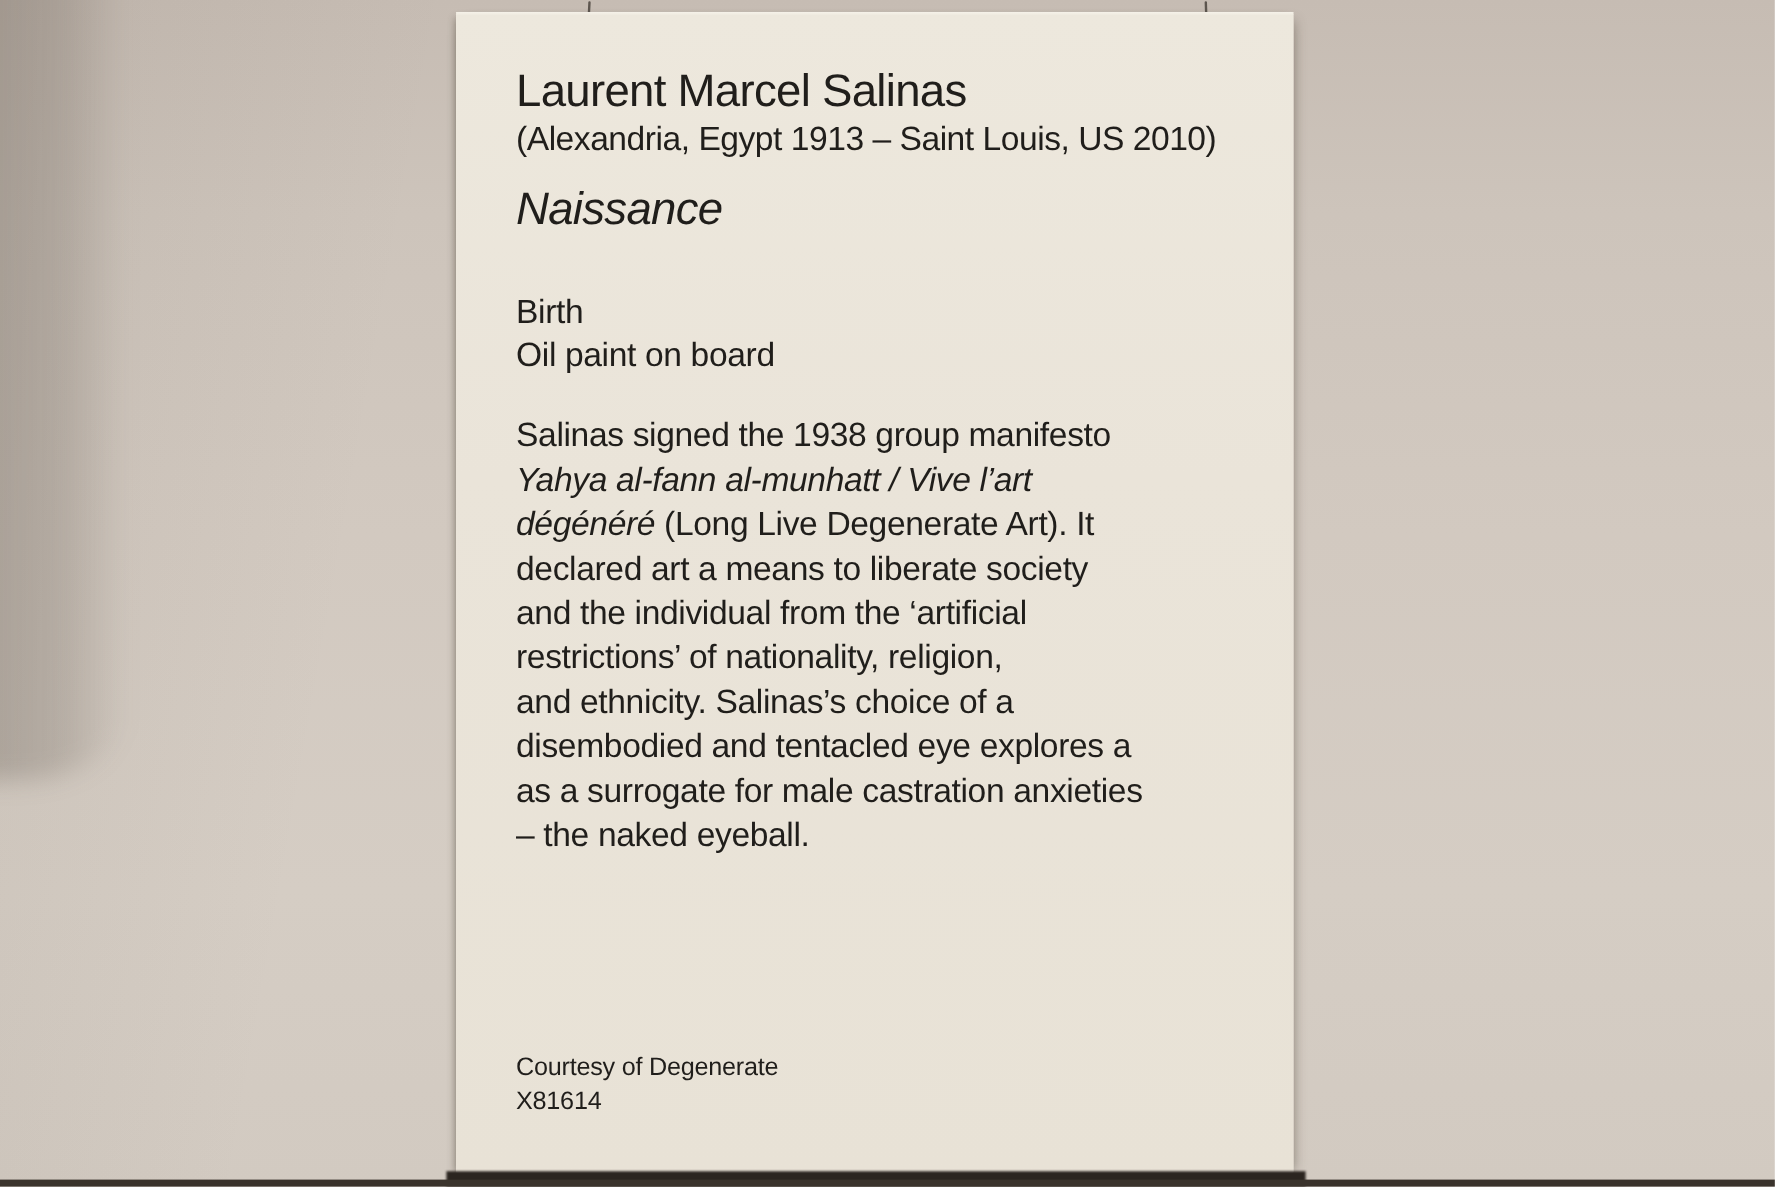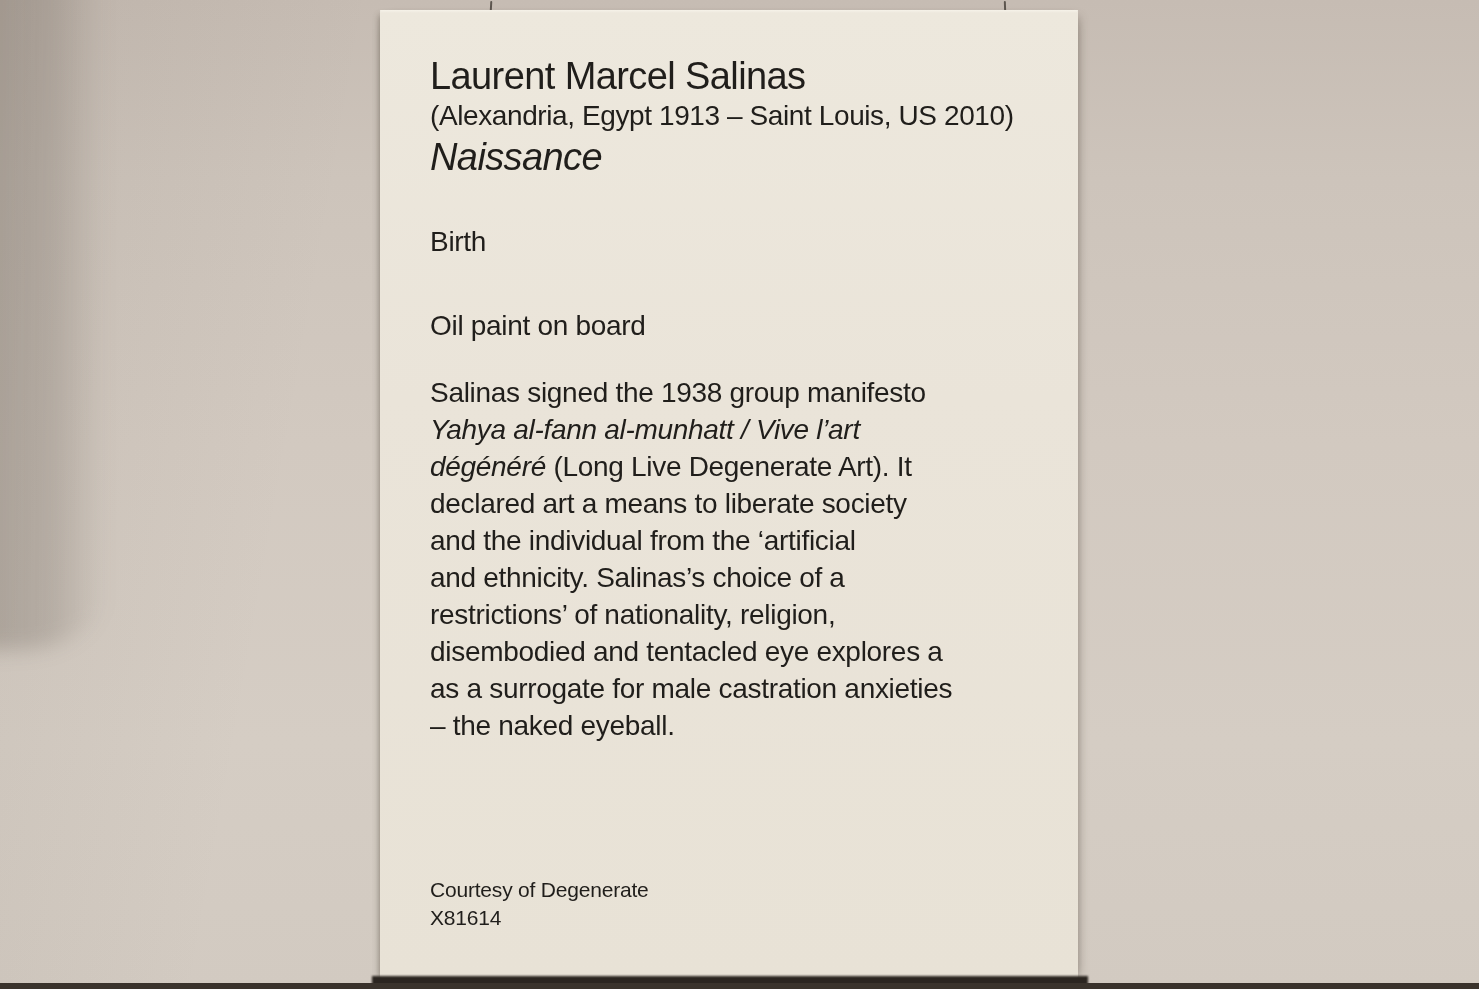--- a/index.html
+++ b/index.html
@@ -101,20 +101,21 @@
     line-height: 44px;
     font-weight: 400;
     letter-spacing: -0.6px;
   }
   .artist-dates {
     font-size: 28px;
     line-height: 36px;
     letter-spacing: -0.4px;
   }
   .artwork-title {
+    margin-top: 18px;
     font-size: 38px;
     line-height: 46px;
     font-style: italic;
     letter-spacing: -0.6px;
   }
   .artwork-title-translation {
     font-size: 28px;
     line-height: 36px;
     letter-spacing: -0.3px;
     margin-top: 44px;
@@ -122,21 +123,20 @@
   .artwork-year {
     margin-top: 16px;
     font-size: 28px;
     line-height: 36px;
     letter-spacing: -0.3px;
   }
   .artwork-medium {
     font-size: 28px;
     line-height: 36px;
     letter-spacing: -0.3px;
-    margin-top: 48px;
   }
 
   .description {
     margin-top: 30px;
     font-size: 28px;
     line-height: 37px;
     letter-spacing: -0.3px;
     white-space: nowrap;
   }
   .description em { font-style: italic; }
@@ -173,22 +173,22 @@
 
 
       <div class="artwork-medium">Oil paint on board</div>
 
       <div class="description">
           <div class="para-line"><span>Salinas signed the 1938 group manifesto</span></div>
           <div class="para-line"><em>Yahya al-fann al-munhatt / Vive l’art</em></div>
           <div class="para-line"><em>dégénéré</em><span> (Long Live Degenerate Art). It</span></div>
           <div class="para-line"><span>declared art a means to liberate society</span></div>
           <div class="para-line"><span>and the individual from the ‘artificial</span></div>
+          <div class="para-line"><span>restrictions’ of nationality, religion,</span></div>
           <div class="para-line"><span>and ethnicity. Salinas’s choice of a</span></div>
-          <div class="para-line"><span>restrictions’ of nationality, religion,</span></div>
           <div class="para-line"><span>disembodied and tentacled eye explores a</span></div>
           <div class="para-line"><span>as a surrogate for male castration anxieties</span></div>
           <div class="para-line"><span>– the naked eyeball.</span></div>
         </div>
 
       <div class="credits">
         <div>Courtesy of Degenerate</div>
         <div>X81614</div>
       </div>
 

